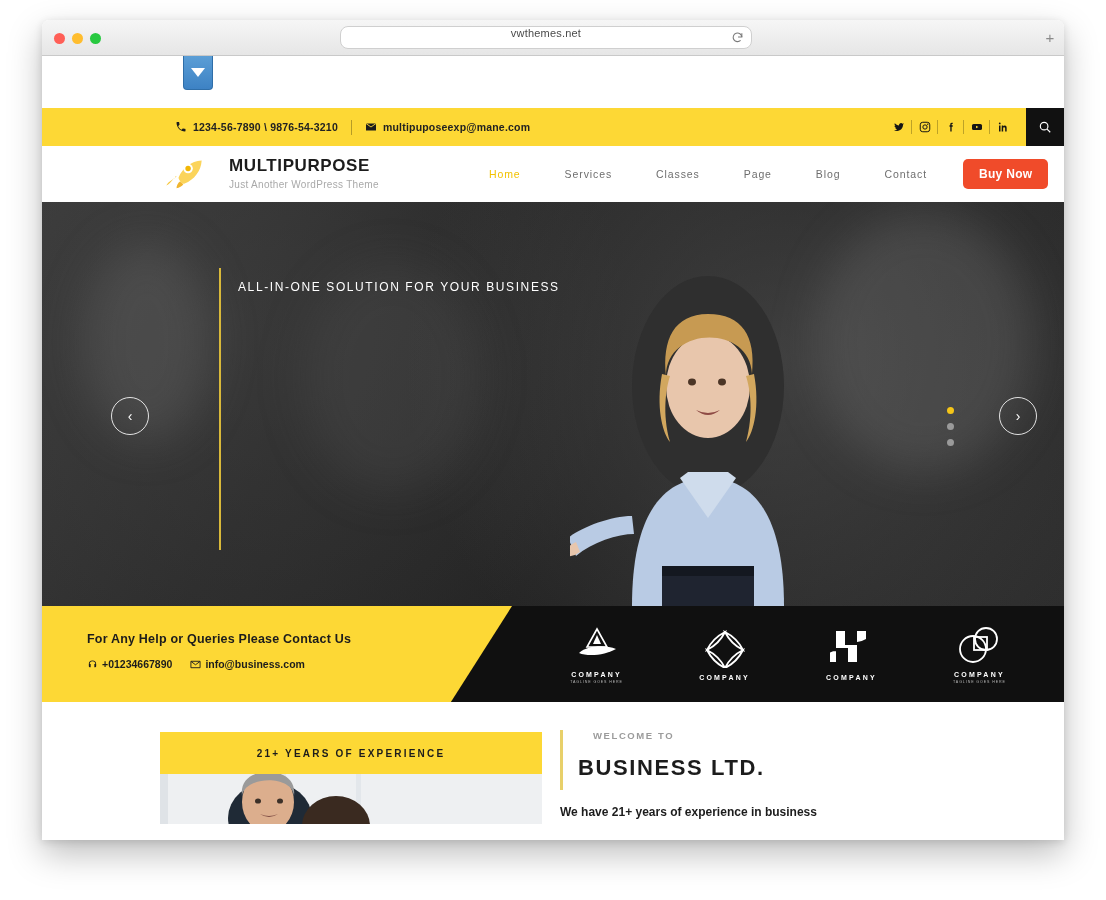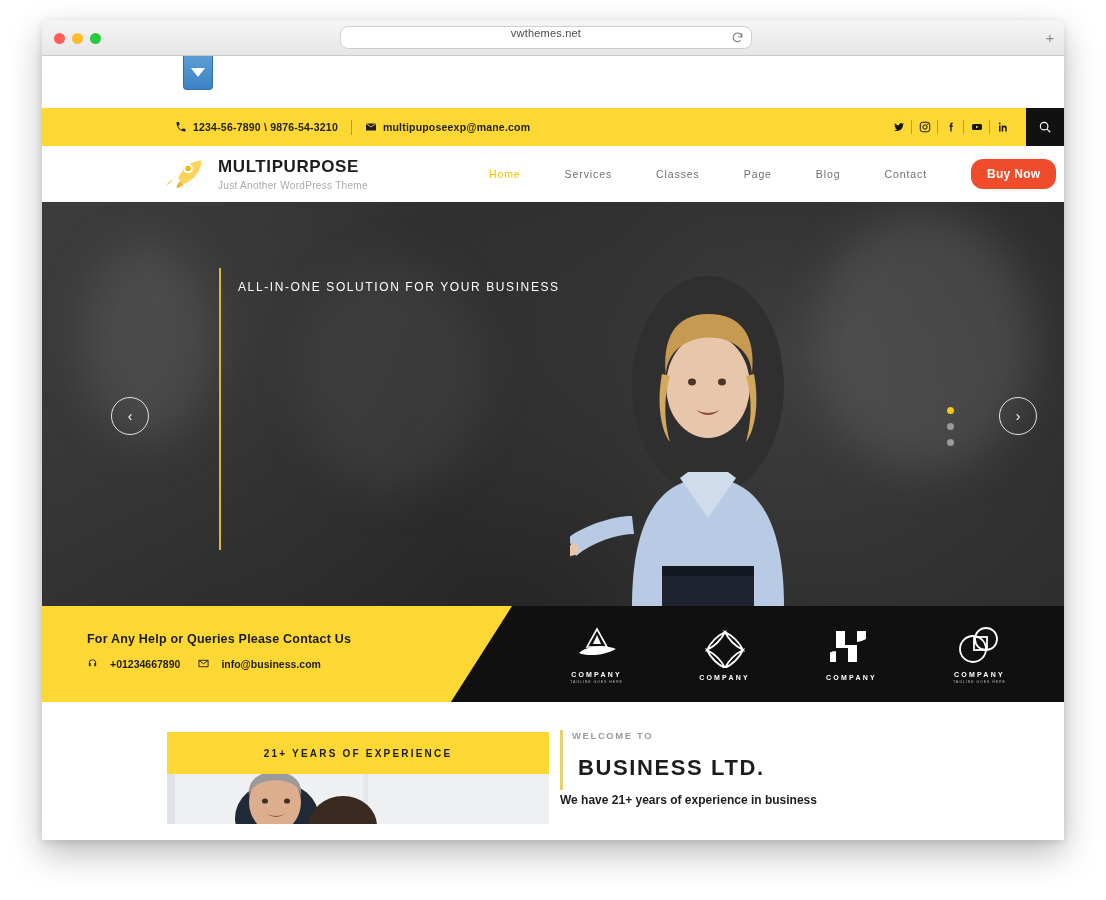--- a/index.html
+++ b/index.html
@@ -119,21 +119,21 @@
   .search-btn svg { width: 14px; height: 14px; fill: none; stroke: #fff; stroke-width: 2; }
 
   
   .header {
     position: relative;
     height: 56px;
     background: #fff;
     display: flex; align-items: center;
   }
   .logo-wrap {
-    display: flex; align-items: center; gap: 12px;
+    display: flex; align-items: flex-start; gap: 23px;
     margin-left: 120px;
   }
   .rocket { width: 44px; height: 34px; }
   .logo-text { line-height: 1; }
   .logo-title {
     font-size: 17px; font-weight: 700; letter-spacing: .6px; color: #1c1c1c;
   }
   .logo-sub {
     font-size: 10px; color: #a9a9a9; letter-spacing: .3px; margin-top: 6px;
   }
@@ -142,27 +142,27 @@
     left: 425px; top: 0; height: 56px;
     display: flex; align-items: center; gap: 0;
   }
   .nav-item {
     font-size: 10.5px; color: #6e6e6e;
     letter-spacing: .9px;
     padding: 0 22px;
   }
   .nav-item.active { color: #F2C200; }
   .buy-btn {
-    margin-left: 22px;
+    margin-left: 14px;
     background: #F04B2A;
     color: #fff;
     font-size: 12px; font-weight: 700;
     letter-spacing: .3px;
     padding: 8px 16px;
-    border-radius: 12px;
+    border-radius: 5px;
   }
 
   
   .hero {
     position: relative;
     height: 404px;
     background:
       radial-gradient(circle at 72% 40%, rgba(84,84,84,.55), rgba(0,0,0,0) 48%),
       radial-gradient(circle at 18% 30%, rgba(70,70,70,.45), rgba(0,0,0,0) 45%),
       linear-gradient(120deg, #3a3a3a 0%, #2b2b2b 30%, #242424 60%, #2e2e2e 100%);
@@ -257,21 +257,21 @@
   }
   .strip-title {
     font-size: 12.5px; font-weight: 700; color: #1c1c1c;
     letter-spacing: .2px;
   }
   .strip-row {
     margin-top: 12px;
     display: flex; align-items: center; gap: 18px;
     font-size: 10.5px; color: #1c1c1c; font-weight: 600;
   }
-  .strip-row .ci { display: flex; align-items: flex-start; gap: 12px; }
+  .strip-row .ci { display: flex; align-items: center; gap: 4px; }
   .strip-row svg { width: 11px; height: 11px; fill: #1c1c1c; }
 
   .brands {
     position: absolute; left: 470px; top: 0;
     right: 0; height: 96px;
     display: flex; align-items: center; justify-content: space-around;
     padding: 0 20px;
   }
   .brand { text-align: center; color: #fff; }
   .brand svg { display: block; margin: 0 auto; }
@@ -284,21 +284,21 @@
     font-size: 3.6px; letter-spacing: .9px; color: #b9b9b9;
   }
 
   
   .about {
     position: relative;
     height: 140px;
     background: #fff;
   }
   .about-left {
-    position: absolute; left: 125px; top: 30px;
+    position: absolute; left: 118px; top: 30px;
     width: 382px;
   }
   .exp-banner {
     height: 42px;
     background: #FDD835;
     display: flex; align-items: center; justify-content: center;
     font-size: 10px; font-weight: 700; letter-spacing: 2.2px; color: #1c1c1c;
   }
   .about-photo {
     position: relative;
@@ -307,29 +307,29 @@
     overflow: hidden;
   }
   .about-right {
     position: absolute; left: 518px; top: 28px;
   }
   .welcome-bar {
     position: absolute; left: 0; top: 0;
     width: 3px; height: 60px; background: #E8D06A;
   }
   .welcome-label {
-    margin-left: 12px;
+    margin-left: 33px;
     font-size: 9.5px; letter-spacing: 1.6px; color: #9b9b9b; font-weight: 600;
   }
   .welcome-title {
     margin-left: 18px; margin-top: 14px;
     font-size: 22px; font-weight: 700; letter-spacing: 1.6px; color: #1c1c1c;
   }
   .welcome-sub {
-    margin-left: 0px; margin-top: 12px;
+    margin-left: 0px; margin-top: 24px;
     font-size: 12px; font-weight: 700; color: #1c1c1c;
   }
 </style>
 </head>
 <body>
 
 <div class="browser-window">
 
   <div class="titlebar">
     <div class="traffic">

